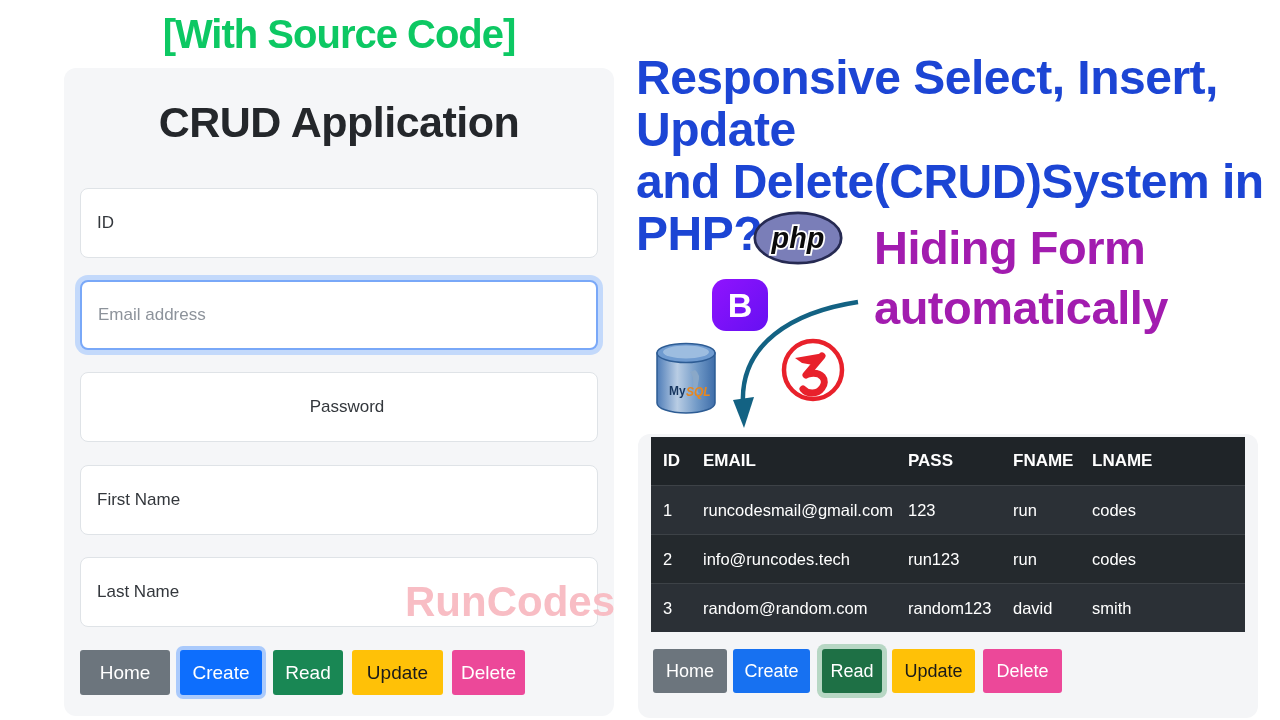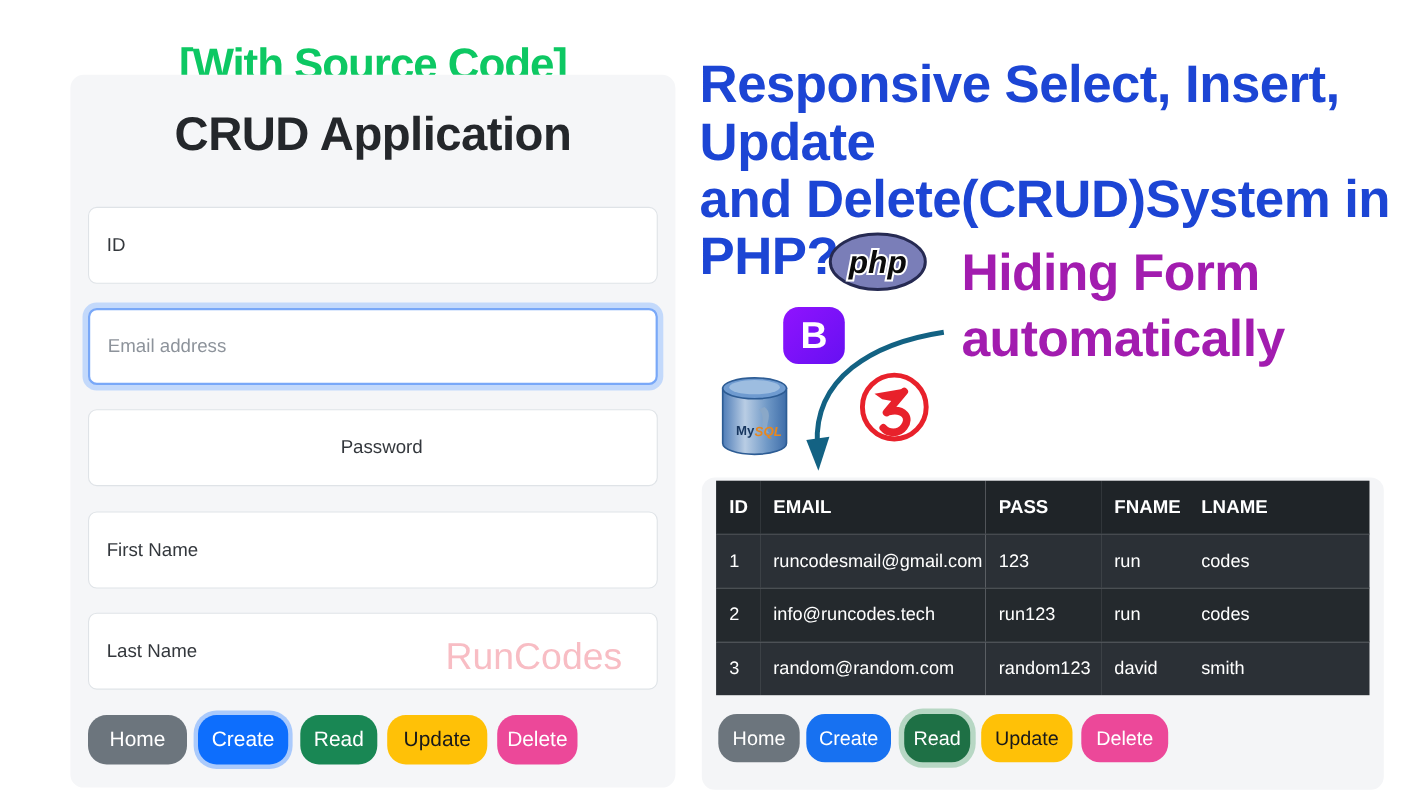--- a/index.html
+++ b/index.html
@@ -4,21 +4,21 @@
 <style>
   html,body{margin:0;padding:0;}
   body{
     width:1280px;height:720px;position:relative;overflow:hidden;
     background:#ffffff;
     font-family:"Liberation Sans","DejaVu Sans",sans-serif;
   }
   
   .src-banner{
     position:absolute;left:64px;top:12px;width:550px;text-align:center;
-    font-size:40px;font-weight:700;color:#0dc863;letter-spacing:-1px;margin-top:25px;
+    font-size:40px;font-weight:700;color:#0dc863;letter-spacing:-1px;
   }
   
   .left-card{
     position:absolute;left:64px;top:68px;width:550px;height:648px;
     background:#f5f6f8;border-radius:12px;
   }
   .crud-title{
     position:absolute;left:0;top:30px;width:100%;text-align:center;
     font-size:43px;font-weight:600;color:#24272b;letter-spacing:-0.5px;
   }
@@ -35,25 +35,25 @@
     border:2px solid #79a8f8;
     box-shadow:0 0 0 5px #c3d9fb;
   }
   .f-id{top:120px;}
   .f-email{top:212px;}
   .f-pass{top:304px;text-align:center;}
   .f-fname{top:397px;}
   .f-lname{top:489px;}
   .watermark{
     position:absolute;left:341px;top:510px;
-    font-size:34px;font-weight:400;color:#f8bdc4;pointer-events:none;
+    font-size:42px;font-weight:700;color:#f8bdc4;pointer-events:none;
   }
   
   .btn{
-    position:absolute;height:45px;border:none;border-radius:17px;
+    position:absolute;height:45px;border:none;border-radius:3px;
     display:flex;align-items:center;justify-content:center;
     font-family:"Liberation Sans","DejaVu Sans",sans-serif;
     font-size:19px;color:#fff;cursor:pointer;padding:0;
   }
   .v-secondary{background:#6c757d;}
   .v-primary{background:#0d6efd;}
   .v-primary-bright{background:#1771f1;}
   .v-success{background:#198754;}
   .v-success-dark{background:#1e7045;}
   .v-warning{background:#ffc107;color:#1a1a1a;}

